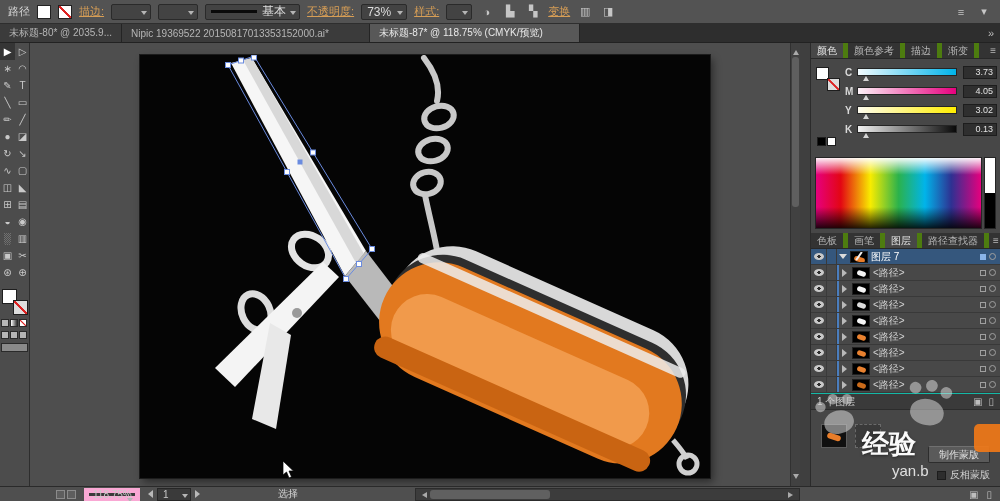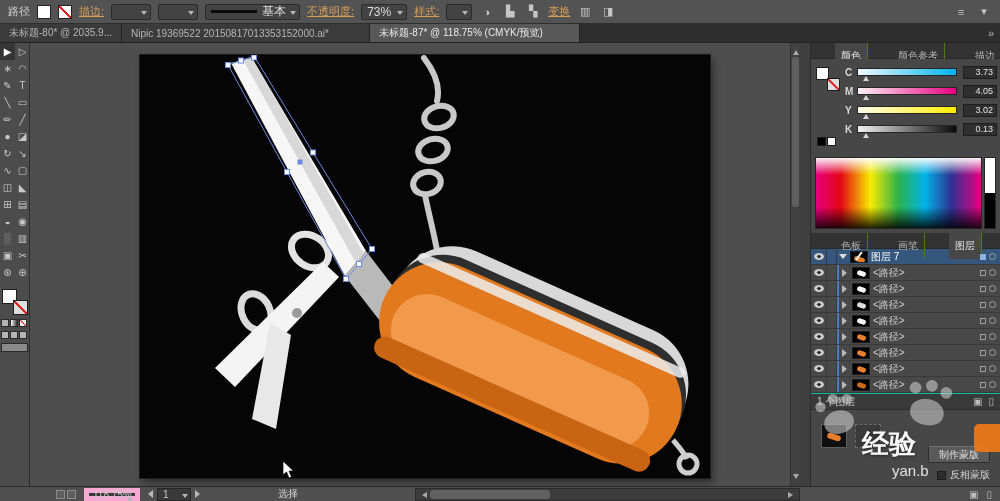--- a/index.html
+++ b/index.html
@@ -47,21 +47,21 @@
   .artboard{position:absolute;left:110px;top:12px;width:570px;height:423px;box-shadow:0 0 0 1px #1c1c1c,3px 4px 8px rgba(0,0,0,.45);}
   .vscroll{position:absolute;right:0;top:0;width:10px;height:443px;background:#414141;border-left:1px solid #313131;}
   .vthumb{position:absolute;left:1px;top:14px;width:7px;height:150px;background:#5f5f5f;border-radius:3px;}
   .varr{position:absolute;left:2px;width:0;height:0;border:3px solid transparent;}
   .varr.up{top:4px;border-bottom:5px solid #aaa;}
   .varr.dn{bottom:4px;border-top:5px solid #aaa;}
 
   
   .dock{position:absolute;left:810px;top:43px;width:190px;height:443px;background:#3f3f3f;border-left:1px solid #2b2b2b;font-size:10px;}
   .ptabs{height:16px;background:#333;display:flex;align-items:stretch;border-bottom:1px solid #282828;}
-  .ptab{display:flex;align-items:center;padding:13px 6px;color:#b5b5b5;border-right:1px solid #4d7c0f;white-space:nowrap;margin-left:24px;}
+  .ptab{display:flex;align-items:center;padding:7px 6px;color:#b5b5b5;border-right:5px solid #4d7c0f;white-space:nowrap;}
   .ptab.active{background:#474747;color:#e5e5e5;}
   .pmenu{margin-left:auto;display:flex;align-items:center;padding:0 4px;color:#b9b9b9;}
 
   .colorpanel{position:relative;height:96px;background:#474747;}
   .cp-fs{position:absolute;left:5px;top:8px;width:24px;height:24px;}
   .cp-fs .fill{position:absolute;left:0;top:0;width:13px;height:13px;background:#fff;border:1px solid #1e1e1e;}
   .cp-fs .stroke{position:absolute;right:0;bottom:0;width:13px;height:13px;border:1px solid #1e1e1e;background:linear-gradient(to top right,#ddd 42%,#d22 46%,#d22 54%,#ddd 58%);}
   .chrow{position:absolute;left:34px;height:14px;display:flex;align-items:center;}
   .chlbl{width:12px;color:#d8d8d8;font-weight:bold;}
   .track{position:relative;width:100px;height:8px;border:1px solid #252525;}

